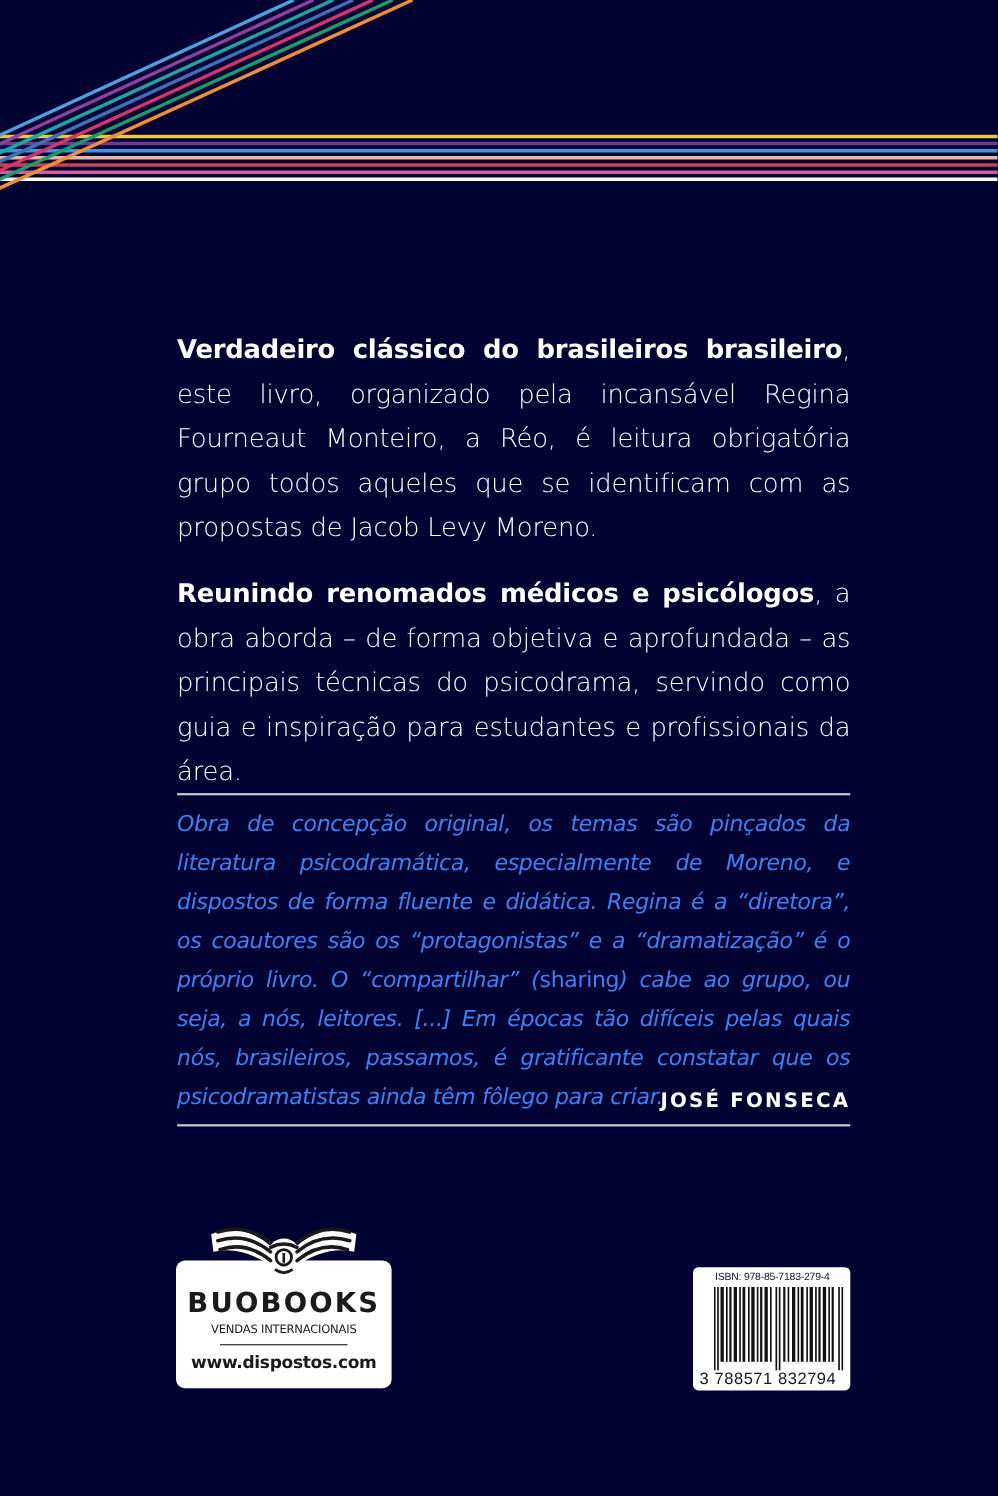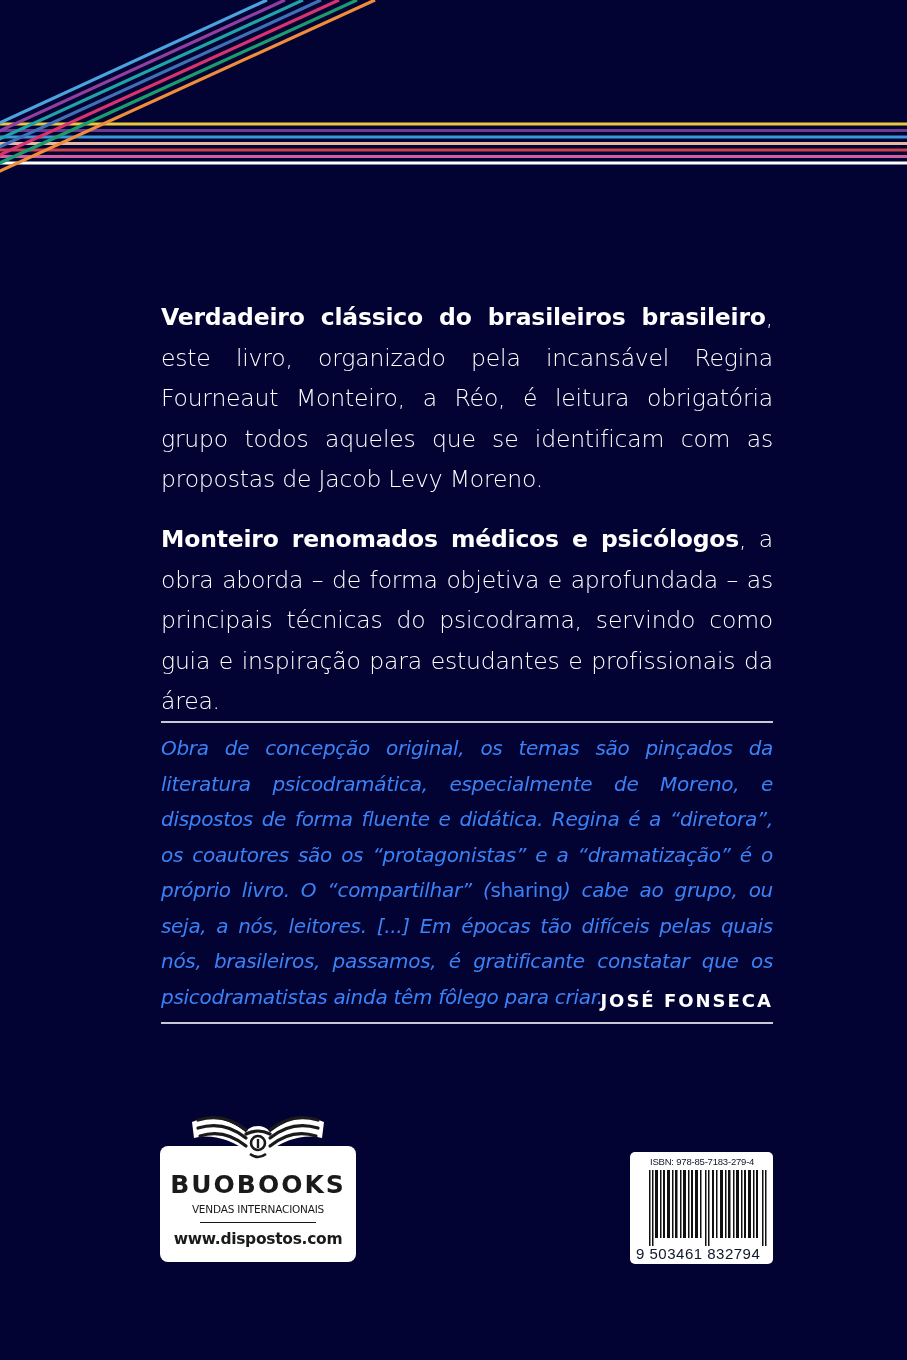--- a/index.html
+++ b/index.html
@@ -72,21 +72,21 @@
     <line x1="303" y1="0" x2="-20" y2="148" stroke="#1fa3a8"></line>
     <line x1="321" y1="0" x2="-20" y2="156" stroke="#3f6fb5"></line>
     <line x1="339" y1="0" x2="-20" y2="164" stroke="#d8336f"></line>
     <line x1="357" y1="0" x2="-20" y2="172" stroke="#1c9c6e"></line>
     <line x1="375" y1="0" x2="-20" y2="180" stroke="#f08c3a"></line>
   </g>
 </svg>
 
 <div class="text-block" id="para1"><b>Verdadeiro clássico do brasileiros brasileiro</b><span>, este livro, organizado pela incansável Regina Fourneaut Monteiro, a Réo, é leitura obrigatória grupo todos aqueles que se identificam com as propostas de Jacob Levy Moreno.</span></div>
 
-<div class="text-block" id="para2"><b>Monteiro renomados médicos e psicólogos</b><span>, a obra aborda – de forma objetiva e aprofundada – as principais técnicas do psicodrama, servindo como guia e inspiração para estudantes e profissionais da área.</span></div>
+<div class="text-block" id="para2"><b>Reunindo renomados médicos e psicólogos</b><span>, a obra aborda – de forma objetiva e aprofundada – as principais técnicas do psicodrama, servindo como guia e inspiração para estudantes e profissionais da área.</span></div>
 
 <div class="rule" id="rule-top"></div>
 
 <div class="quote"><span>Obra de concepção original, os temas são pinçados da literatura psicodramática, especialmente de Moreno, e dispostos de forma fluente e didática. Regina é a “diretora”, os coautores são os “protagonistas” e a “dramatização” é o próprio livro. O “compartilhar” (</span><span class="upright">sharing</span><span>) cabe ao grupo, ou seja, a nós, leitores. [...] Em épocas tão difíceis pelas quais nós, brasileiros, passamos, é gratificante constatar que os psicodramatistas ainda têm fôlego para criar.</span></div>
 
 <div class="author">JOSÉ FONSECA</div>
 
 <div class="rule" id="rule-bottom"></div>
 
 <div class="logo">
@@ -144,14 +144,14 @@
       <rect x="87" y="0" width="3" height="68"></rect>
         <rect x="92" y="0" width="1.5" height="68"></rect>
       <rect x="95" y="0" width="2" height="68"></rect>
         <rect x="99" y="0" width="3" height="68"></rect>
       <rect x="104" y="0" width="1.5" height="68"></rect>
         <rect x="107" y="0" width="2" height="68"></rect>
       <rect x="113" y="0" width="1.5" height="76"></rect>
         <rect x="116" y="0" width="1.5" height="76"></rect>
     </g>
   </svg>
-  <div class="isbn-digits">9 503461 832794</div>
+  <div class="isbn-digits">3 788571 832794</div>
 </div>
 
 </body></html>

